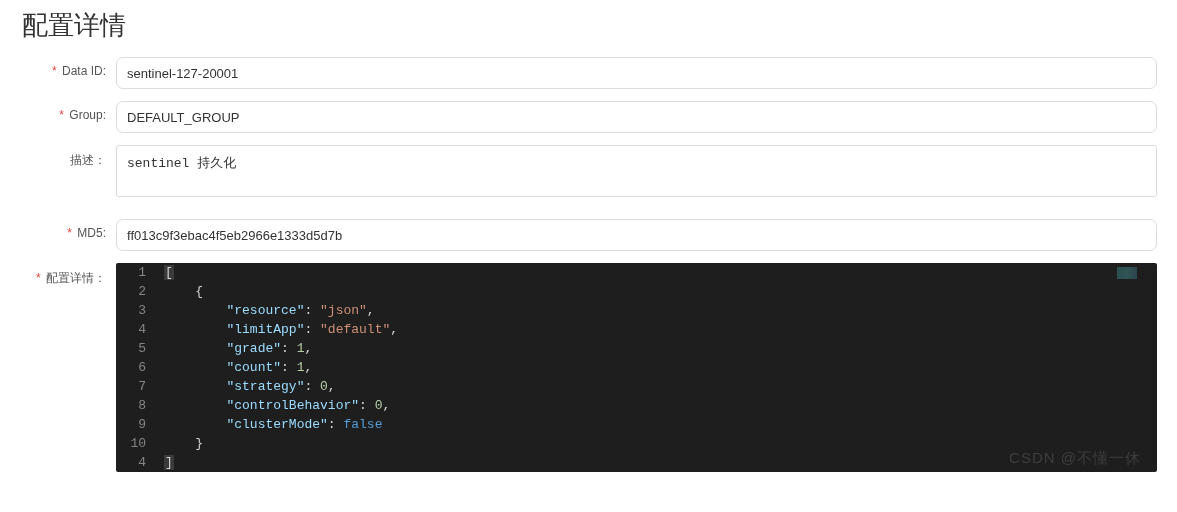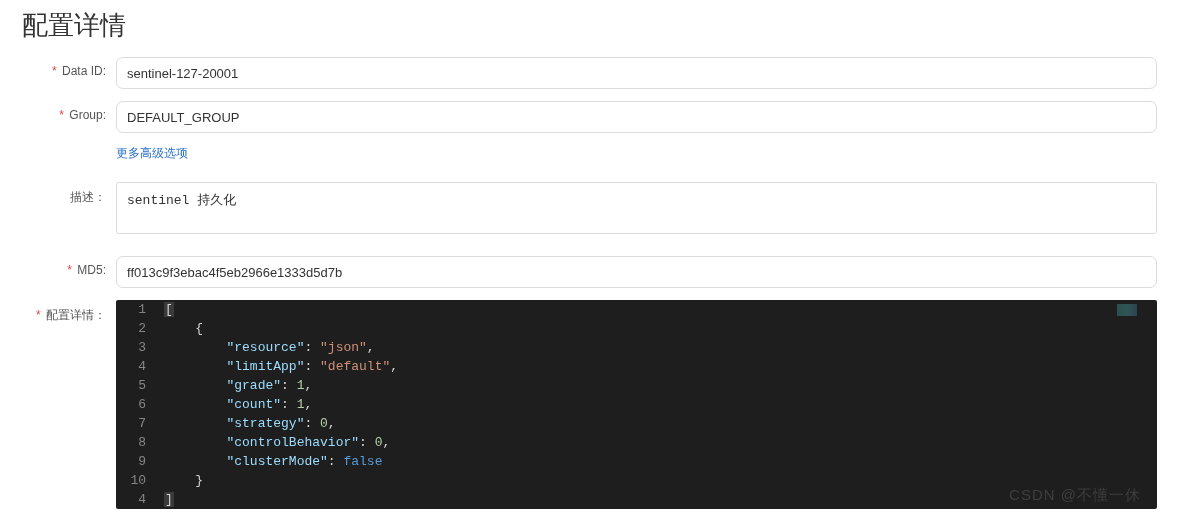--- a/index.html
+++ b/index.html
@@ -42,23 +42,20 @@
   </div>
 </div>
 
 <div class="form-row">
   <label class="form-label"><span class="req">*</span> <span>Group:</span></label>
   <div class="form-control-wrap">
     <input class="input" value="DEFAULT_GROUP" style="">
   </div>
 </div>
 
-<div class="link-row">
-  <a class="link">更多高级选项</a>
-</div>
 
 <div class="form-row desc-row">
   <label class="form-label"><span>描述：</span></label>
   <div class="form-control-wrap">
     <textarea class="textarea" style="">sentinel 持久化</textarea>
   </div>
 </div>
 
 <div class="form-row">
   <label class="form-label"><span class="req">*</span> <span>MD5:</span></label>

